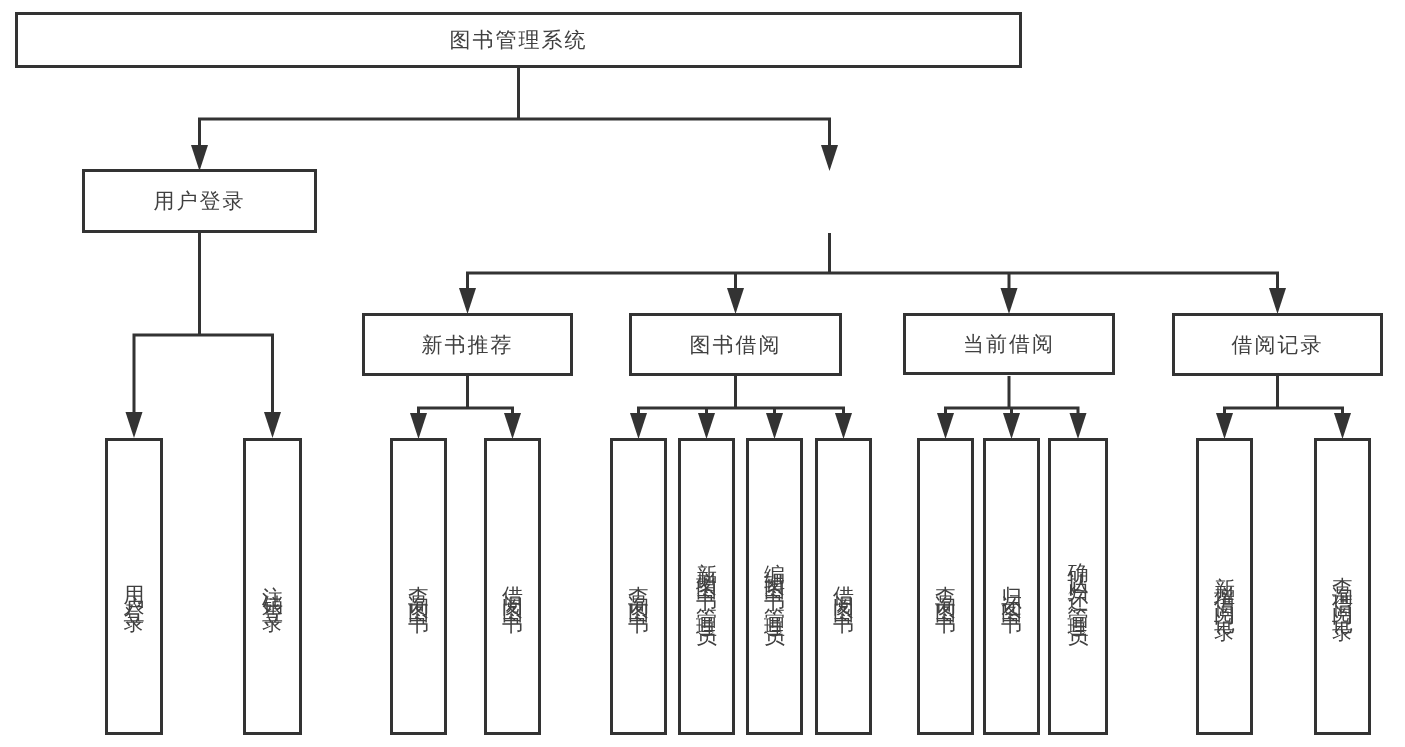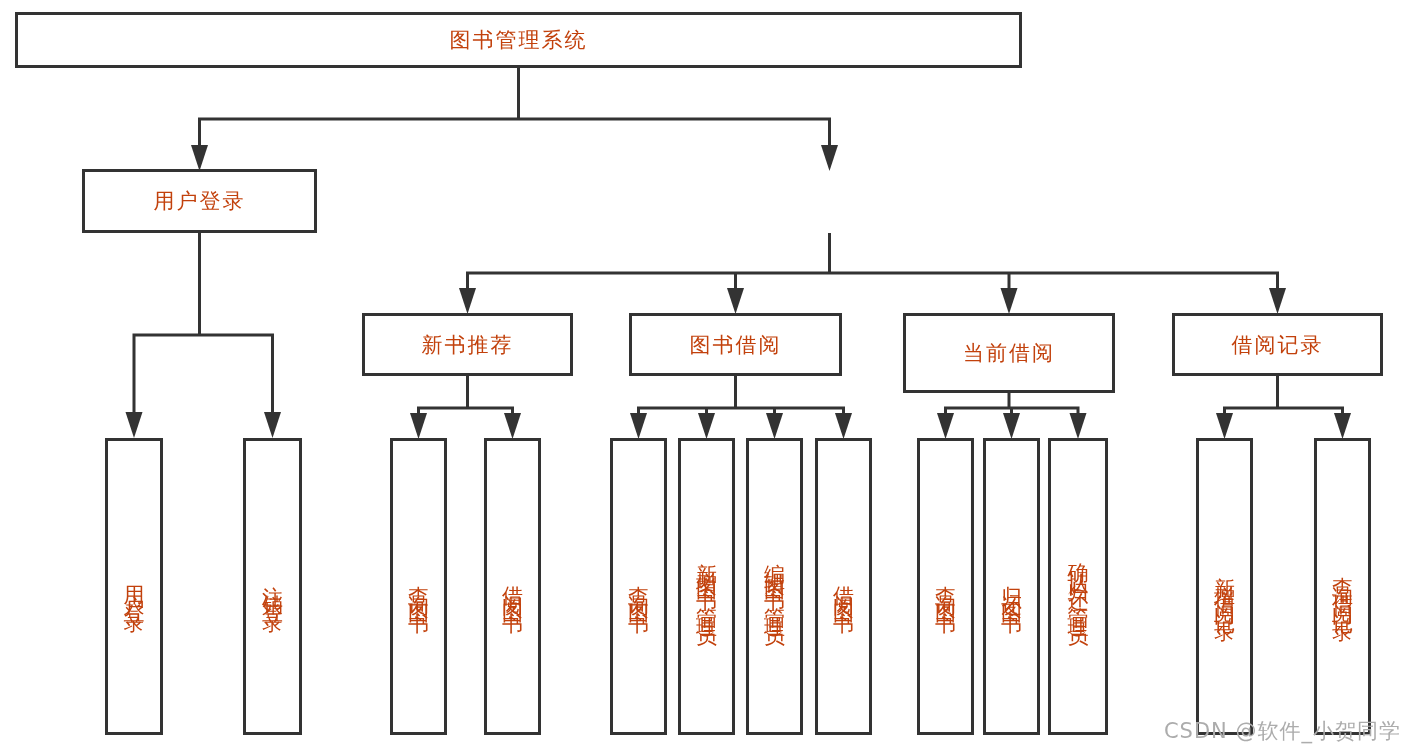--- a/index.html
+++ b/index.html
@@ -3,21 +3,21 @@
 <meta charset="utf-8">
 <style>
   html,body{margin:0;padding:0;background:#ffffff;}
   .canvas{
     position:relative;width:1405px;height:747px;background:#ffffff;overflow:hidden;
     font-family:"DejaVu Sans","Liberation Sans",sans-serif;
   }
   svg.connectors{position:absolute;left:0;top:0;z-index:1;}
   .box{
     position:absolute;box-sizing:border-box;background:#ffffff;
-    border:3px solid #333333;color:#c2410c;font-size:21px;
+    border:3px solid #333333;color:#404040;font-size:21px;
     display:flex;align-items:center;justify-content:center;
     letter-spacing:2px;z-index:2;white-space:nowrap;
   }
   .leaf{
     writing-mode:vertical-rl;text-orientation:mixed;
     letter-spacing:9px;font-size:21px;white-space:normal;
   }
   .watermark{
     position:absolute;right:4px;bottom:2px;z-index:3;
     color:#acacac;font-size:21px;letter-spacing:1px;
@@ -79,36 +79,35 @@
       <polygon points="1334,413 1351,413 1342.5,439"></polygon>
     </g>
   </svg>
 
   <div class="box" style="left:15px;top:12px;width:1007px;height:56px;">图书管理系统</div>
 
   <div class="box" style="left:82px;top:169px;width:235px;height:64px;">用户登录</div>
 
   <div class="box" style="left:629px;top:313px;width:213px;height:63px;">图书借阅</div>
   <div class="box" style="left:362px;top:313px;width:211px;height:63px;">新书推荐</div>
-  <div class="box" style="left:903px;top:313px;width:212px;height:80px;text-align:right;">当前借阅</div>
+  <div class="box" style="left:903px;top:313px;width:212px;height:62px;text-align:right;">当前借阅</div>
   <div class="box" style="left:1172px;top:313px;width:211px;height:63px;">借阅记录</div>
 
   <div class="box leaf" style="left:105px;top:438px;width:58px;height:297px;">用户登录</div>
   <div class="box leaf" style="left:243px;top:438px;width:59px;height:297px;">注销登录</div>
 
   <div class="box leaf" style="left:390px;top:438px;width:57px;height:297px;">查询图书</div>
   <div class="box leaf" style="left:484px;top:438px;width:57px;height:297px;">借阅图书</div>
 
   <div class="box leaf" style="left:610px;top:438px;width:57px;height:297px;">查询图书</div>
   <div class="box leaf" style="left:678px;top:438px;width:57px;height:297px;">新增图书（管理员）</div>
   <div class="box leaf" style="left:746px;top:438px;width:57px;height:297px;">编辑图书（管理员）</div>
   <div class="box leaf" style="left:815px;top:438px;width:57px;height:297px;">借阅图书</div>
 
   <div class="box leaf" style="left:917px;top:438px;width:57px;height:297px;">查询图书</div>
   <div class="box leaf" style="left:983px;top:438px;width:57px;height:297px;">归还图书</div>
   <div class="box leaf" style="left:1048px;top:438px;width:60px;height:297px;">确认归还（管理员）</div>
 
   <div class="box leaf" style="left:1196px;top:438px;width:57px;height:297px;">新增借阅记录</div>
   <div class="box leaf" style="left:1314px;top:438px;width:57px;height:297px;">查询借阅记录</div>
 
-  <div class="watermark">CSDN @软件_小贺同学</div>
 
 </div>
 
 </body></html>

